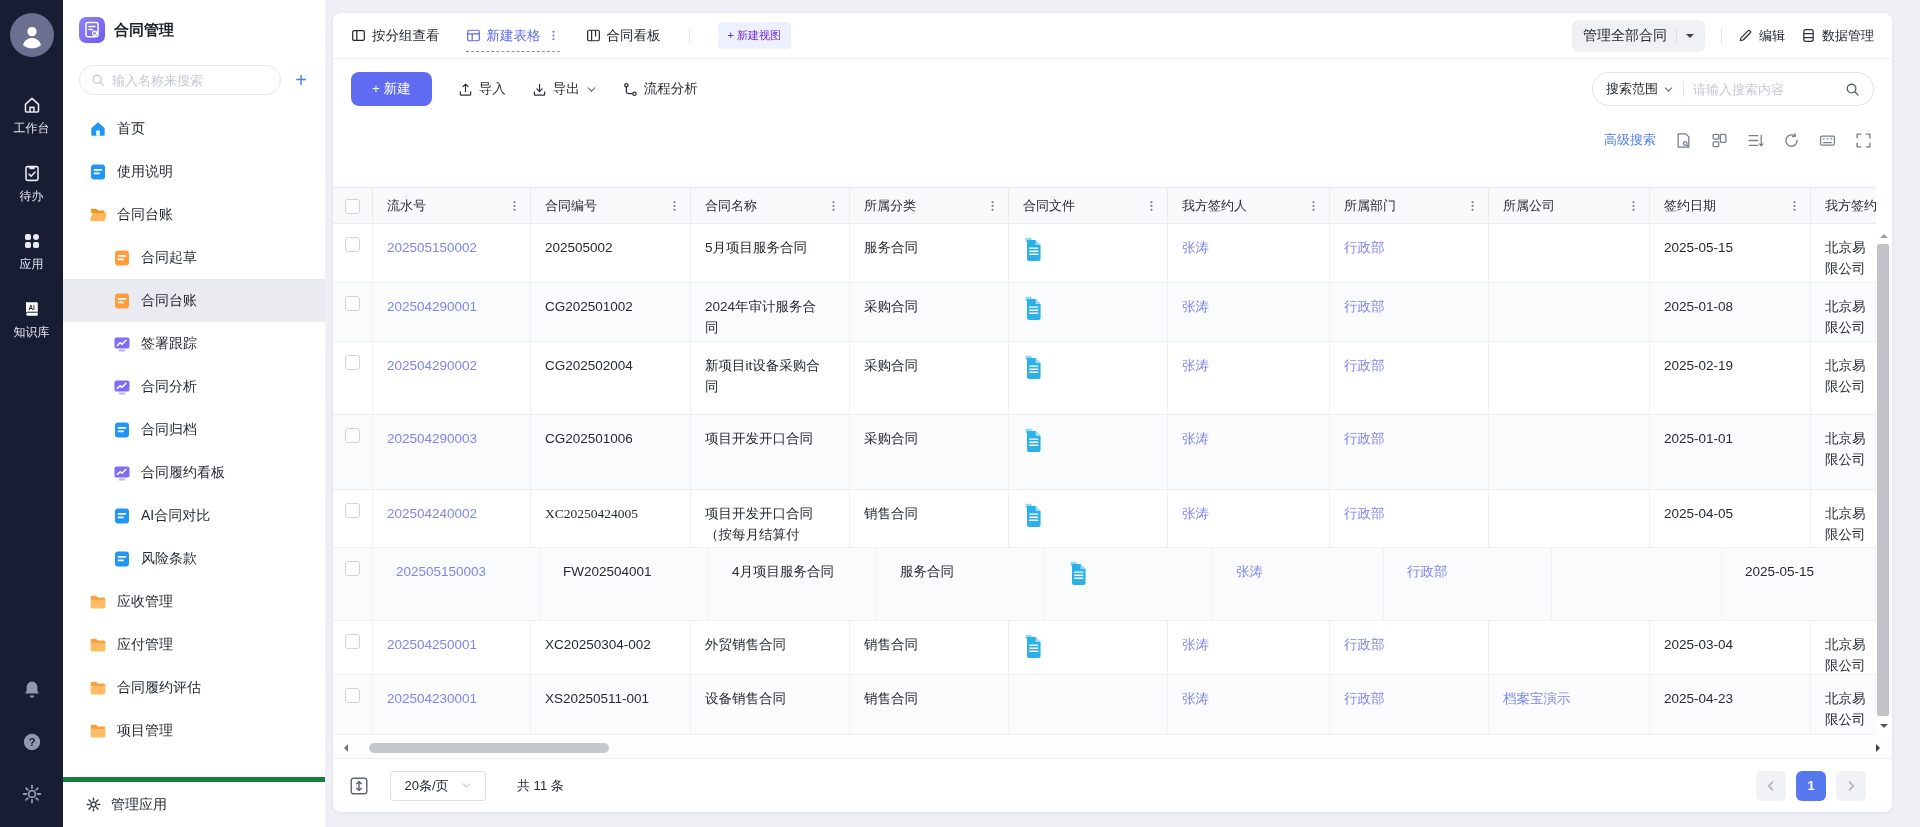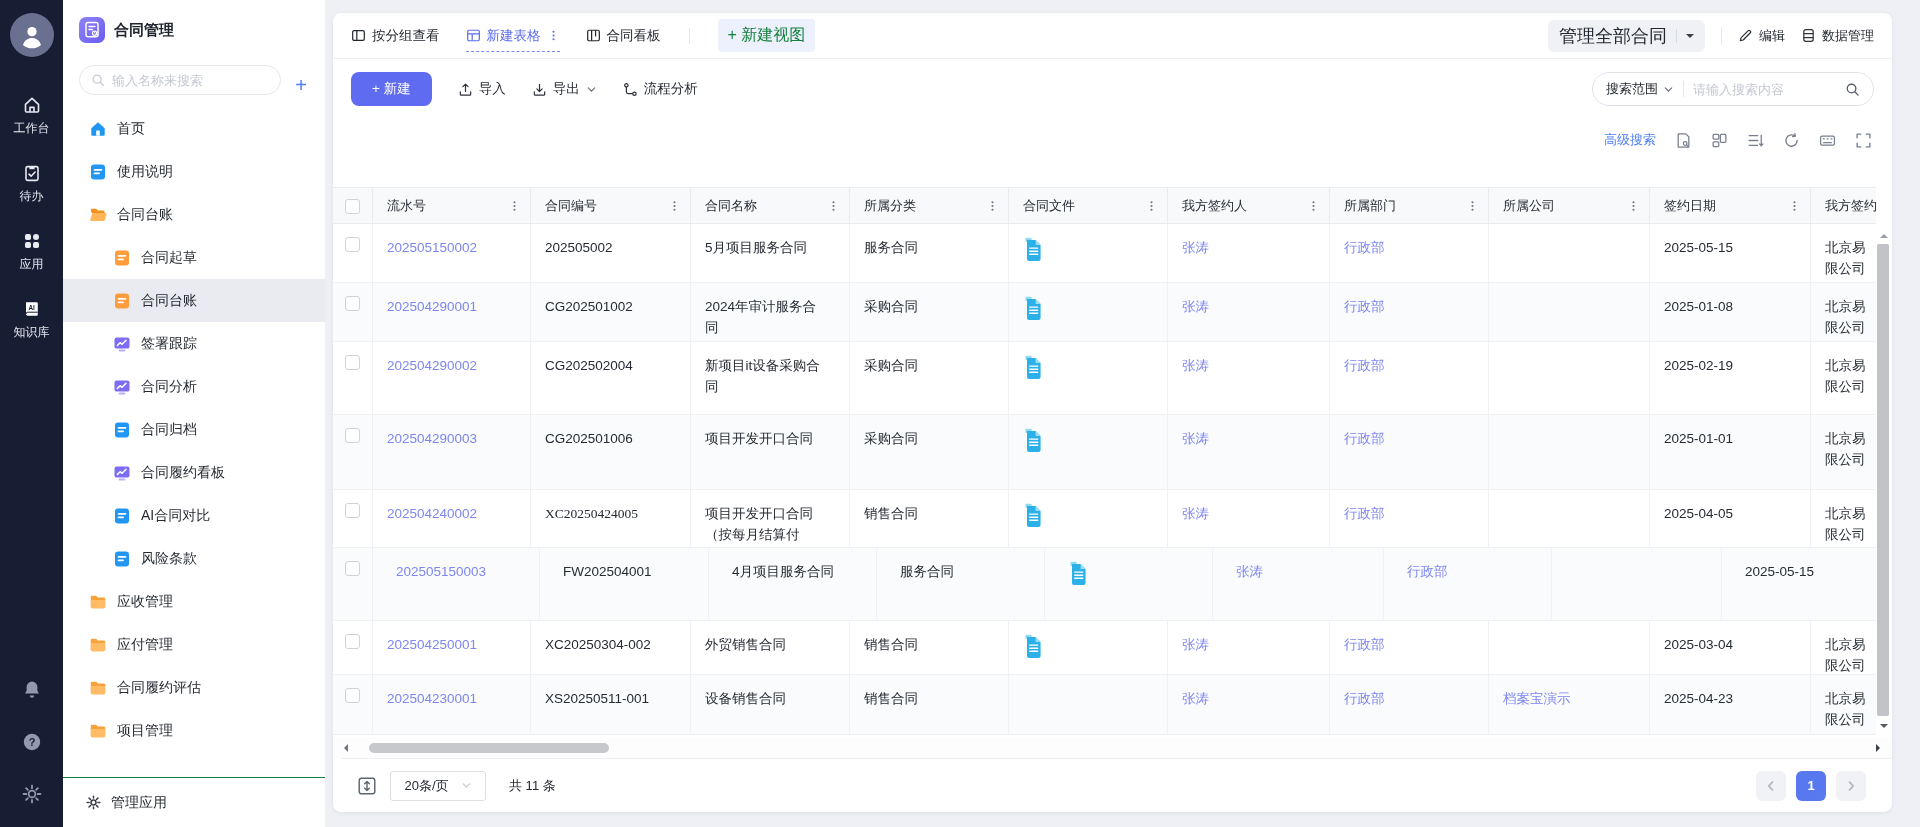--- a/index.html
+++ b/index.html
@@ -21,60 +21,60 @@
   #rail-bottom { margin-top:auto; display:flex; flex-direction:column; align-items:center; gap:30px; margin-bottom:22px; }
   .rail-bicon { width:22px; height:22px; cursor:pointer; }
   .rail-bicon svg { width:100%; height:100%; }
 
   
   #sidebar { position:absolute; left:63px; top:0; bottom:0; width:262px; background:#fff;
     display:flex; flex-direction:column; z-index:4; }
   .sb-header { display:flex; align-items:center; gap:9px; padding:17px 16px 10px; }
   .app-ic { width:26px; height:26px; }
   .app-title { font-size:15px; font-weight:bold; color:#20242c; }
-  .sb-search { display:flex; align-items:flex-end; gap:10px; margin:12px 14px 8px 16px; }
+  .sb-search { display:flex; align-items:center; gap:10px; margin:12px 14px 8px 16px; }
   .search-pill { flex:1; height:30px; border:1px solid #e4e6ec; border-radius:15px;
     display:flex; align-items:center; gap:7px; padding:0 11px; color:#c4c8d2; }
   .search-pill .ic { width:14px; height:14px; color:#c4c8d2; }
   .search-pill input { border:none; outline:none; width:100%; font-size:13px; background:transparent;
     font-family:inherit; }
   .search-pill input::placeholder { color:#c4c8d2; }
   .sb-plus { color:#4d7df6; font-size:20px; line-height:1; cursor:pointer; width:20px; text-align:center; }
   #menu { flex:1; overflow:hidden; margin-top:4px; }
   .menu-item { height:43px; display:flex; align-items:center; gap:10px; padding-left:26px;
     font-size:14px; color:#262b33; cursor:pointer; }
   .menu-item.child { padding-left:50px; }
   .menu-item.selected { background:#e9ebf0; }
   .menu-item .ic { width:18px; height:18px; }
-  .sb-footer { border-top:1px solid #15803d; height:50px; display:flex; align-items:center; gap:9px;
+  .sb-footer { border-top:5px solid #15803d; height:50px; display:flex; align-items:center; gap:9px;
     padding-left:22px; font-size:14px; color:#262b33; cursor:pointer; }
   .sb-footer .ic { width:17px; height:17px; color:#3c414d; }
 
   
   #main { position:absolute; left:325px; right:0; top:0; bottom:0; background:#eef0f5; }
   #card { position:absolute; left:8px; top:13px; right:28px; bottom:15px; background:#fff;
     border-radius:8px; box-shadow:0 1px 4px rgba(40,50,80,.08); display:flex; flex-direction:column;
     overflow:hidden; }
 
   
   .tabbar { height:46px; border-bottom:1px solid #edeff4; display:flex; align-items:center;
     padding:0 18px; flex:none; }
   #tabs { display:flex; align-items:center; gap:26px; height:100%; }
   .tab { display:flex; align-items:center; gap:6px; font-size:13.5px; color:#23272f; height:100%;
     position:relative; cursor:pointer; }
   .tab .ic { width:15px; height:15px; }
   .tab.active { color:#5b6cf0; }
   .tab.active::after { content:""; position:absolute; left:0; right:0; bottom:6px;
     border-bottom:1px dashed #7d88f2; }
   .tab-sep { width:1px; height:16px; background:#e4e6ec; margin:0 2px; }
-  .new-view { background:#edf1fd; color:#15803d; border-radius:4px; padding:6px 10px; font-size:16px;
+  .new-view { background:#edf1fd; color:#6d28d9; border-radius:4px; padding:6px 10px; font-size:11px;
     cursor:pointer; white-space:nowrap; }
   .tb-right { margin-left:auto; display:flex; align-items:center; gap:16px; }
   .manage-btn { background:#f0f1f5; border-radius:6px; height:32px; display:flex; align-items:center;
-    gap:9px; padding:0 11px; font-size:18px; color:#23272f; cursor:pointer; }
+    gap:9px; padding:0 11px; font-size:14px; color:#23272f; cursor:pointer; }
   .mb-div { width:1px; height:14px; background:#d9dce3; }
   .caret { width:0; height:0; border:4px solid transparent; border-top-color:#3a3f49; margin-top:4px; }
   .hdr-divider { width:1px; height:18px; background:#e6e8ee; }
   .hdr-act { display:flex; align-items:center; gap:6px; font-size:13px; color:#23272f; cursor:pointer; }
   .hdr-act .ic { width:15px; height:15px; color:#2c313b; }
 
   
   .toolbar { display:flex; align-items:center; gap:26px; padding:13px 18px; flex:none; }
   .btn-new { background:#5f6cf1; color:#fff; border:none; border-radius:8px; height:34px; padding:0 21px;
     font-size:13.5px; cursor:pointer; font-family:inherit; }
@@ -135,21 +135,21 @@
   .hscroll { height:20px; position:relative; flex:none; background:#fdfdfe; }
   .hs-left { position:absolute; left:7px; top:6px; width:0; height:0; border:4px solid transparent;
     border-right-color:#6f747e; cursor:pointer; }
   .hs-thumb { position:absolute; left:36px; top:5px; width:240px; height:10px; background:#c7c8cc;
     border-radius:5px; cursor:pointer; }
   .hs-right { position:absolute; right:8px; top:6px; width:0; height:0; border:4px solid transparent;
     border-left-color:#3b3f47; cursor:pointer; }
 
   
   .footer { height:54px; border-top:1px solid #eceef2; display:flex; align-items:center;
-    padding:0 26px 0 16px; gap:13px; flex:none;margin-left:8px; }
+    padding:0 26px 0 16px; gap:21px; flex:none; }
   .rowh { width:20px; height:20px; color:#5f6673; cursor:pointer; }
   .psize { width:96px; height:30px; border:1px solid #dcdfe5; border-radius:3px; display:flex;
     align-items:center; justify-content:center; gap:12px; font-size:13px; color:#262b33; cursor:pointer; }
   .psize .chev { width:11px; height:11px; color:#c6cad2; }
   .total { font-size:13px; color:#262b33; margin-left:10px; }
   .pager { margin-left:auto; display:flex; align-items:center; gap:10px; }
   .pg-btn { width:30px; height:30px; border-radius:6px; background:#f1f2f6; display:flex;
     align-items:center; justify-content:center; color:#b0b4bf; cursor:pointer; }
   .pg-btn .ic { width:12px; height:12px; }
   .pg-cur { width:30px; height:30px; border-radius:6px; background:#5878f0; color:#fff; font-size:13px;

